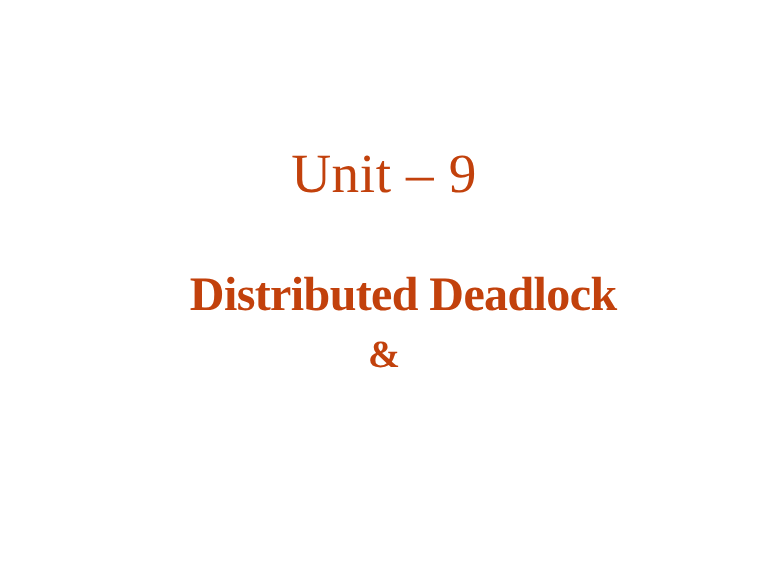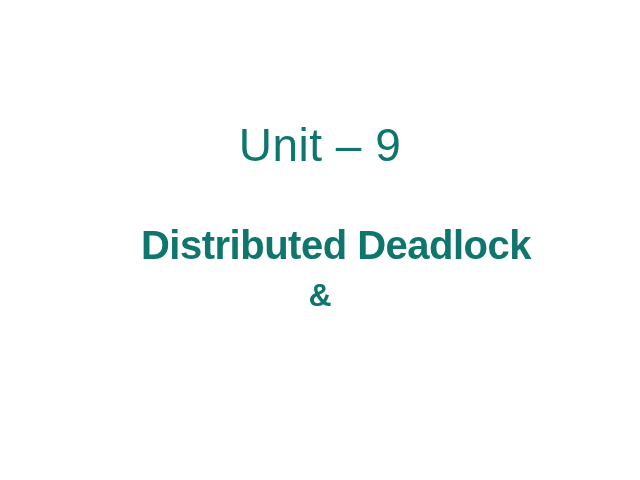--- a/index.html
+++ b/index.html
@@ -16,23 +16,24 @@
     position: relative;
     width: 640px;
     height: 480px;
     background: #ffffff;
   }
   .line {
     position: absolute;
     left: 0;
     width: 100%;
     text-align: center;
-    color: #0f766e;
+    color: #c2410c;
     line-height: 1;
     white-space: nowrap;
+    font-family: Liberation Serif, serif;
   }
   .unit-title {
     top: 122px;
     font-size: 46px;
     font-weight: 400;
     letter-spacing: 0.5px;
   }
   .subtitle-main {
     top: 225px;
     font-size: 40px;

